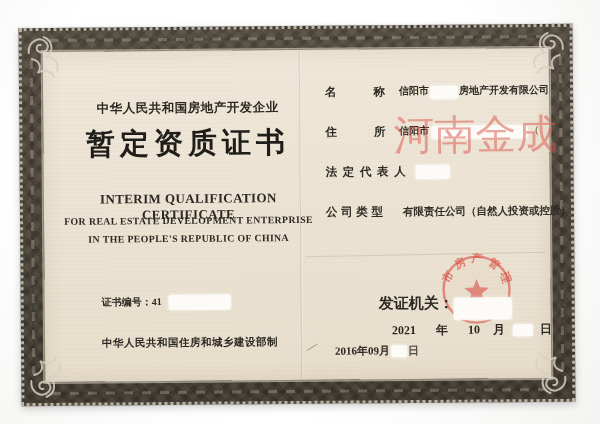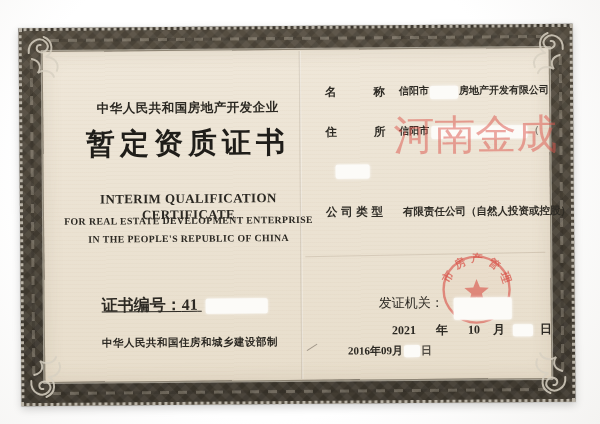--- a/index.html
+++ b/index.html
@@ -45,28 +45,28 @@
   .crease-tick{position:absolute;left:282px;top:318px;width:12px;height:1px;z-index:2;
     background:rgba(90,80,70,.5);transform:rotate(-32deg);}
   
   .txt{position:absolute;color:#2c2923;z-index:4;}
   .left-col{position:absolute;left:38px;top:0;width:255px;text-align:center;z-index:4;}
   .hdr-cn{position:absolute;left:0;right:0;top:70px;font-weight:bold;font-size:12.5px;letter-spacing:.5px;color:#2b2822;}
   .title-cn{position:absolute;left:0;right:0;top:94px;font-weight:bold;font-size:29px;letter-spacing:5px;color:#1f1d19;}
   .en1{position:absolute;left:0;right:0;top:161px;font-weight:bold;font-size:13px;letter-spacing:.4px;color:#2b2822;}
   .en2{position:absolute;left:0;right:0;top:185px;font-weight:bold;font-size:9.8px;letter-spacing:.4px;color:#2b2822;}
   .en3{position:absolute;left:0;right:0;top:203px;font-weight:bold;font-size:9.8px;letter-spacing:.4px;color:#2b2822;}
-  .certno{left:78px;top:265px;font-weight:bold;font-size:16px;text-decoration:underline;}
+  .certno{left:78px;top:265px;font-weight:bold;font-size:10px;}
   .ministry{left:78px;top:306px;font-weight:bold;font-size:10.5px;letter-spacing:.5px;}
   .frow{position:absolute;left:303px;font-weight:bold;font-size:11.5px;color:#2e2b25;z-index:4;white-space:nowrap;}
   .flabel{display:inline-block;text-align:justify;text-align-last:justify;text-justify:inter-character;vertical-align:middle;}
   .w60{width:60px}.w80{width:80px}.w57{width:57px}
   .fval{font-size:10px;vertical-align:middle;}
   .row-name{top:56px}.row-addr{top:96px}.row-legal{top:136px}.row-type{top:176px}
-  .org-label{left:355px;top:266px;font-weight:normal;font-size:13px;z-index:6;}
+  .org-label{left:355px;top:266px;font-weight:bold;font-size:15px;z-index:6;}
   .date-row{left:368px;top:294px;font-weight:bold;font-size:12px;display:flex;align-items:center;z-index:6;}
   .valid-row{left:298px;top:315px;font-weight:bold;font-size:11px;display:flex;align-items:center;z-index:6;}
   
   .redact{background:#fcfbf8;border-radius:2px;box-shadow:0 0 3px rgba(255,255,255,.95);display:inline-block;vertical-align:middle;}
   .redact.abs{position:absolute;z-index:6;}
   
   .watermark{position:absolute;left:371px;top:80px;z-index:7;
     font-size:41px;color:rgba(221,88,78,.52);letter-spacing:0px;font-weight:400;white-space:nowrap;}
   .seal{position:absolute;left:413px;top:222px;z-index:5;}
   .addr-paren{opacity:.55;}
@@ -130,41 +130,41 @@
 
   <div class="frow row-name">
     <span class="flabel w60">名称</span><span class="fval" style="margin-left:14px;"><span>信阳市</span><span class="redact" style="width:28px;height:13px;margin:0 1px;"></span><span>房地产开发有限公司</span></span>
   </div>
 
   <div class="frow row-addr">
     <span class="flabel w60">住所</span><span class="fval" style="margin-left:14px;"><span>信阳市</span><span class="redact" style="width:96px;height:13px;margin:0 2px;"></span><span class="addr-paren">（</span></span>
   </div>
 
   <div class="frow row-legal">
-    <span class="fval" style="margin-left:10px;"><span class="redact" style="width:34px;height:14px;"></span></span>
+    <span class="flabel w80">法定代表人</span><span class="fval" style="margin-left:10px;"><span class="redact" style="width:34px;height:14px;"></span></span>
   </div>
 
   <div class="frow row-type">
     <span class="flabel w57">公司类型</span><span class="fval" style="margin-left:20px;font-size:10.5px;">有限责任公司（自然人投资或控股）</span>
   </div>
 
   <div class="txt org-label">发证机关：</div>
   <div class="redact abs" style="left:430px;top:270px;width:58px;height:22px;"></div>
 
   <div class="txt date-row">
     <span>2021</span>
     <span style="margin-left:20px;">年</span>
     <span style="margin-left:20px;">10</span>
     <span style="margin-left:13px;">月</span>
     <span class="redact" style="width:20px;height:12px;margin-left:8px;"></span>
     <span style="margin-left:7px;">日</span>
   </div>
 
   <div class="txt valid-row">
-    <span style="margin-left:26px;">2016年09月</span>
+    <span style="margin-left:13px;">2016年09月</span>
     <span class="redact" style="width:16px;height:12px;margin-left:1px;"></span>
     <span style="margin-left:1px;opacity:.8;">日</span>
   </div>
 
   <div class="watermark">河南金成</div>
 
   <svg class="seal" width="80" height="80" viewBox="0 0 80 80">
     <circle cx="40" cy="40" r="33" fill="rgba(230,120,110,0.06)" stroke="#d85248" stroke-width="2.4" opacity="0.62"></circle>
     <path id="sealArc" d="M 14 51 A 28 28 0 1 1 66 51" fill="none"></path>
     <text font-size="11" font-weight="bold" fill="#d85248" opacity="0.72" letter-spacing="5">

